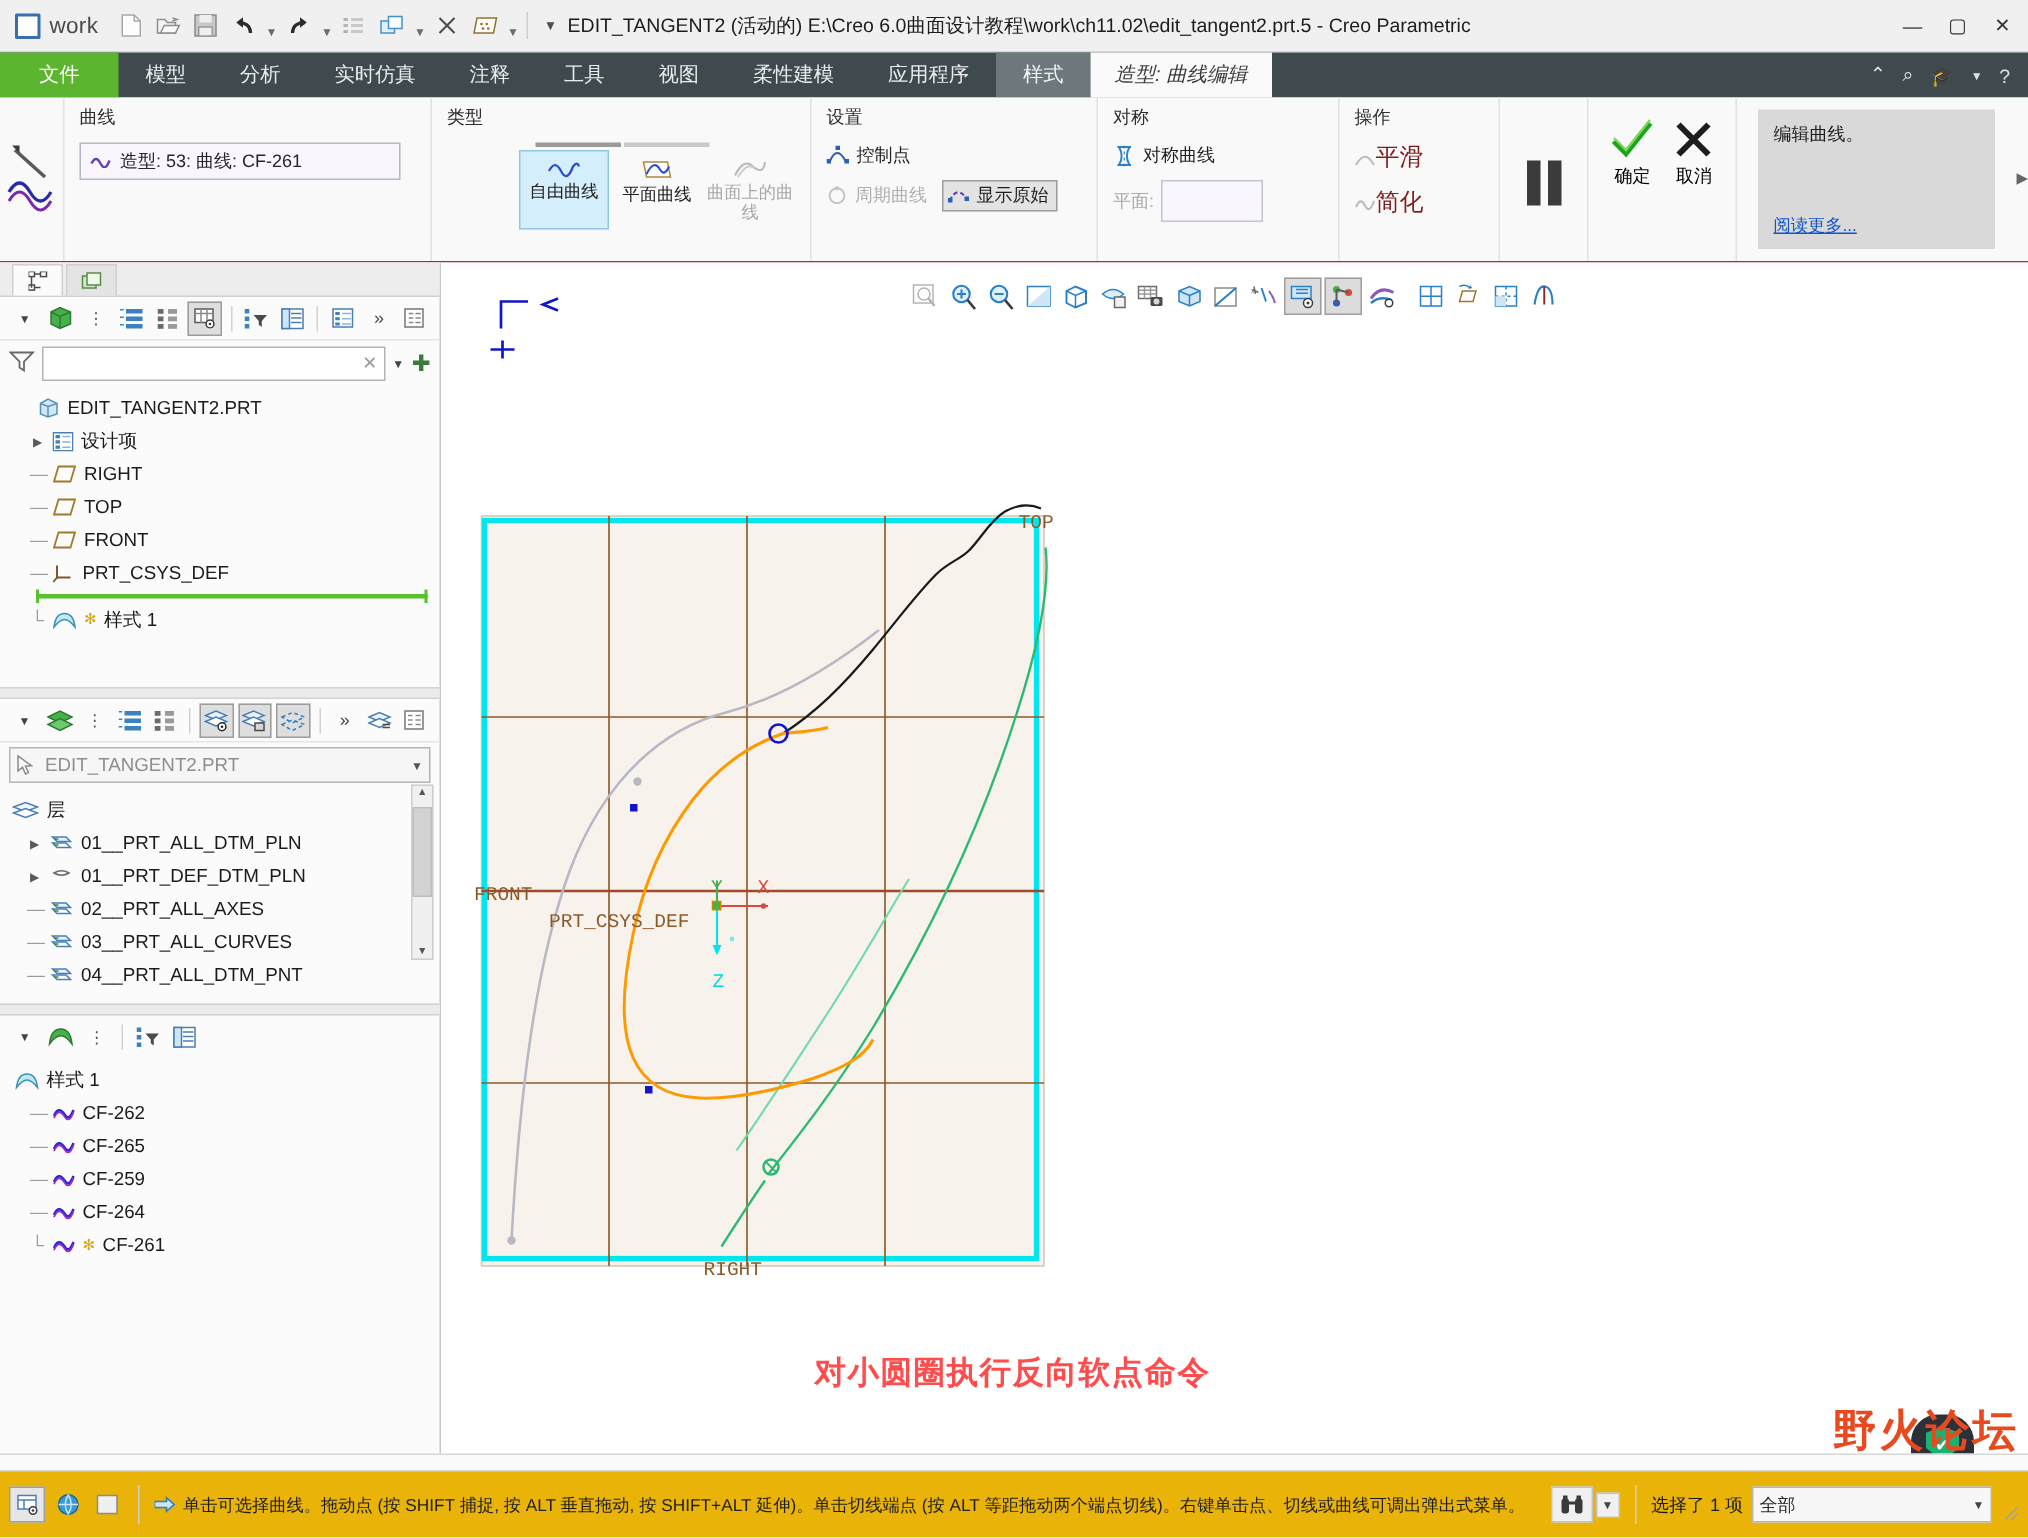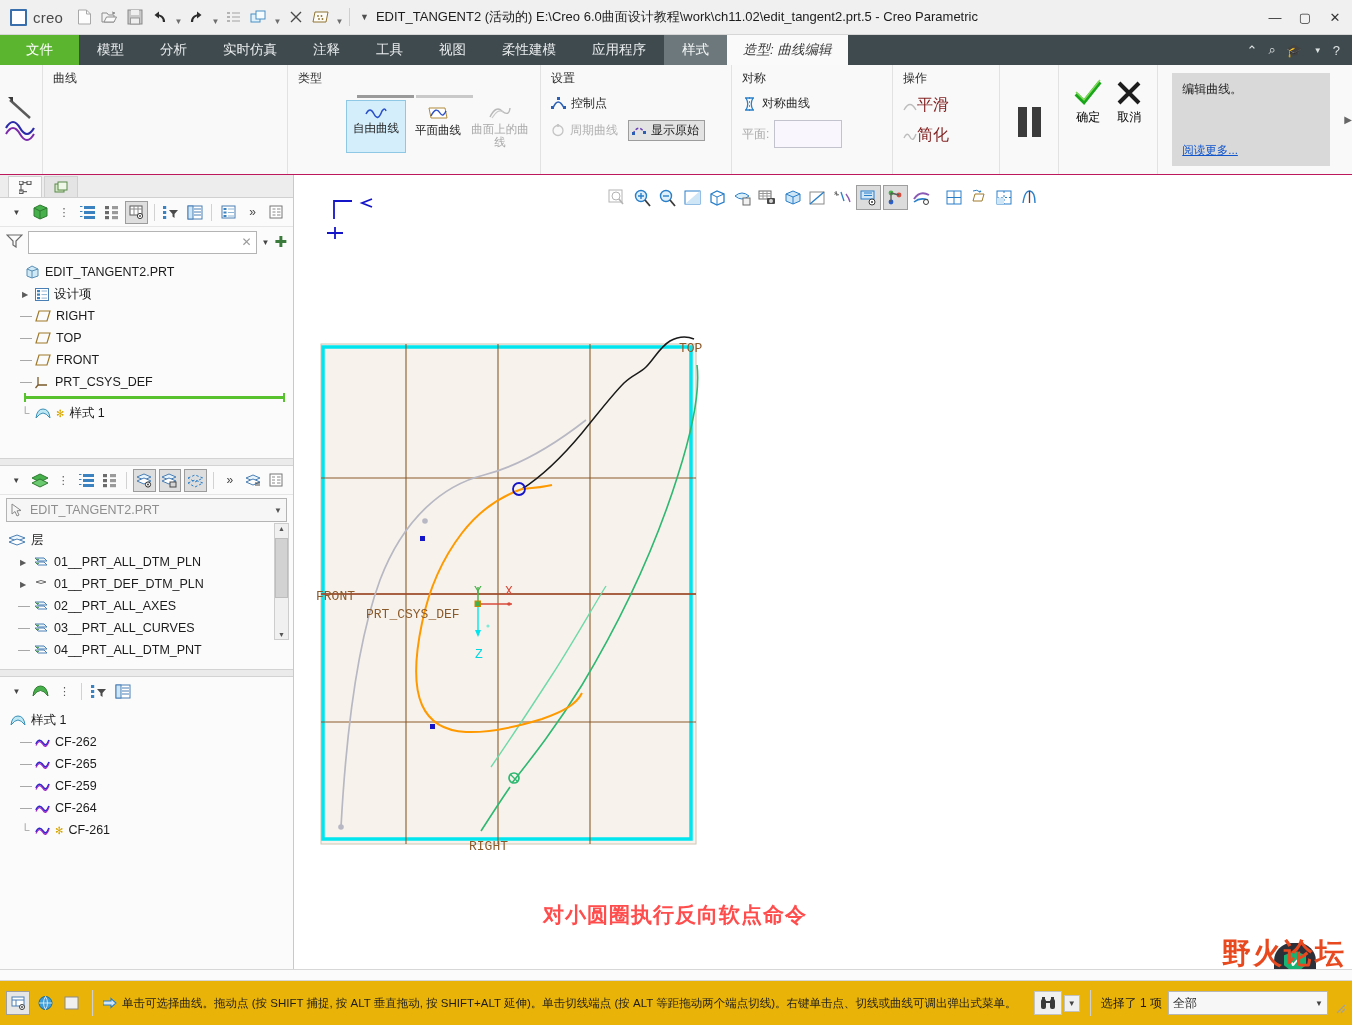--- a/index.html
+++ b/index.html
@@ -292,21 +292,21 @@
   }
   .sb-filter .dd { margin-left:auto; font-size:8px; color:#444; }
   .grip { width: 12px; height: 12px; align-self: flex-end; margin-bottom: 2px; }
 </style>
 </head>
 <body>
 
 <div class="titlebar">
   <div class="creo-logo">
     <div class="box"></div>
-    <div class="txt">creo</div>
+    <div class="txt">work</div>
   </div>
 
   <div class="qat">
     <div class="qat-btn">
       <svg width="15" height="16" viewBox="0 0 15 16">
           <path d="M1.5 1h8l4 4v10h-12z" fill="#fdfdfd" stroke="#a8a8a8"></path>
           <path d="M9.5 1v4h4" fill="none" stroke="#a8a8a8"></path>
         </svg>
     </div>
     <div class="qat-btn">
@@ -412,20 +412,28 @@
     <svg width="42" height="52" viewBox="0 0 42 52">
       <path d="M10 6 L30 24" stroke="#5a5a5a" stroke-width="2.4" fill="none"></path>
       <path d="M8 3 l5 0 l0 5 z" fill="#3a3a3a"></path>
       <path d="M6 34 q7 -12 14 0 q7 12 14 0" stroke="#2a2aaa" stroke-width="2.2" fill="none"></path>
       <path d="M6 40 q7 -12 14 0 q7 12 14 0" stroke="#7a2aaa" stroke-width="2" fill="none"></path>
     </svg>
   </div>
 
   <div class="grp" style="min-width:224px">
     <div class="grp-title">曲线</div>
+    <div class="grp-body">
+      <div class="curve-field">
+        <svg width="14" height="9" viewBox="0 0 14 9">
+            <path d="M1 6 q3 -6 6 0 q3 6 6 -2" stroke="#6a3fb5" stroke-width="1.6" fill="none"></path>
+          </svg>
+        <span>造型: 53: 曲线: CF-261</span>
+      </div>
+    </div>
   </div>
 
   <div class="grp">
     <div class="grp-title">类型</div>
     <div class="typewrap">
       <div class="typebtn active">
         <svg width="24" height="14" viewBox="0 0 24 14">
             <path d="M2 9 q4 -8 8 0 q4 8 8 -3 q3 -4 4 0" stroke="#2a4fc9" stroke-width="1.5" fill="none"></path>
           </svg>
         <span>自由曲线</span>

